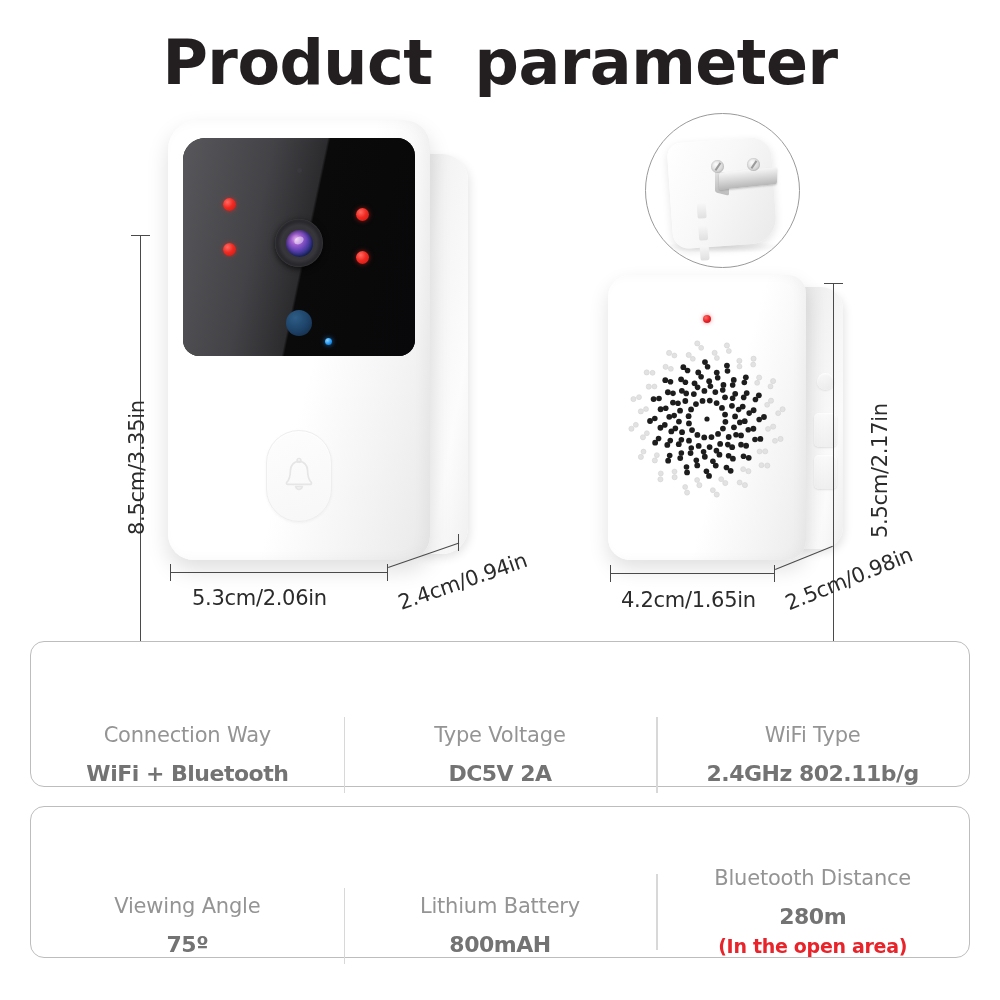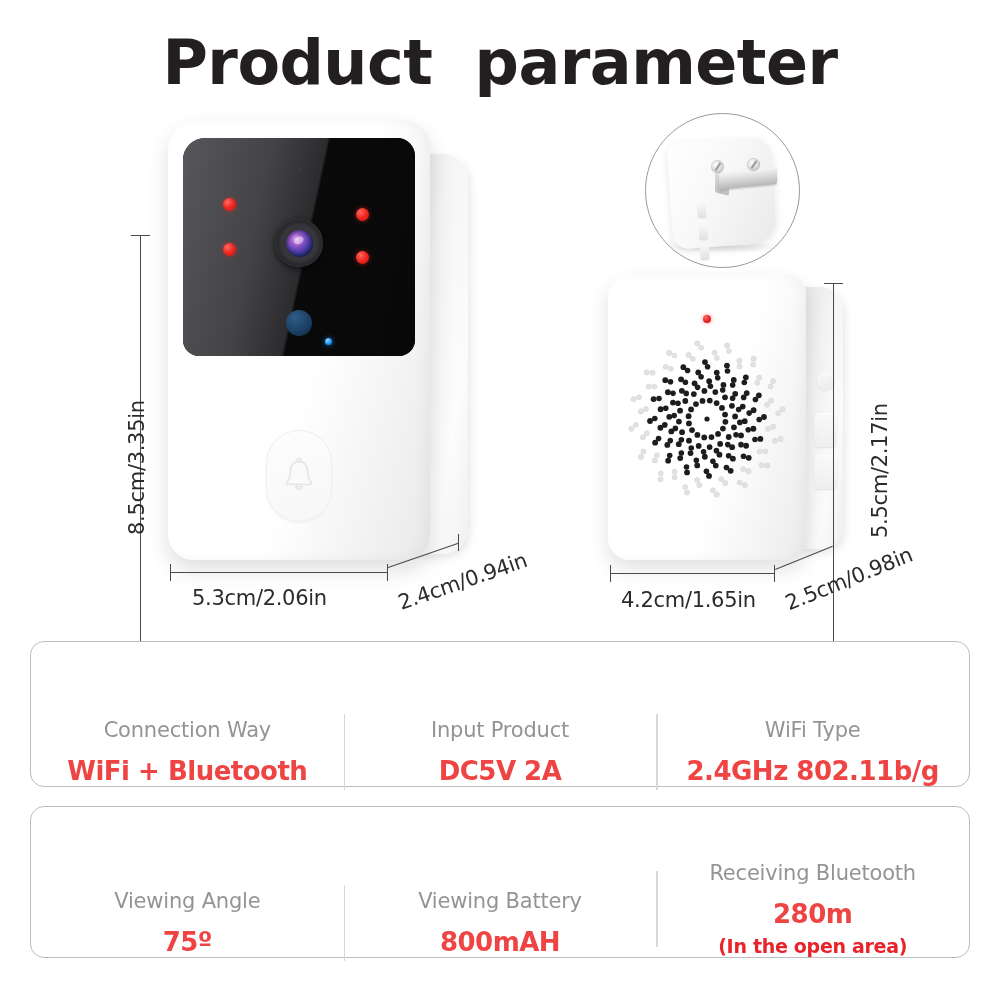--- a/index.html
+++ b/index.html
@@ -364,23 +364,23 @@
     background: #d8d8d8;
   }
   .spec-label {
     font-size: 21px;
     color: #949494;
     font-family: "DejaVu Sans", sans-serif;
     letter-spacing: -0.2px;
     margin-bottom: 14px;
   }
   .spec-value {
-    font-size: 26px;
+    font-size: 22px;
     font-weight: 700;
-    color: #ef4444;
+    color: #737373;
     font-family: "DejaVu Sans", sans-serif;
     letter-spacing: -0.5px;
   }
   .spec-note {
     margin-top: 6px;
     font-size: 19px;
     font-weight: 700;
     color: #e8232a;
     font-family: "DejaVu Sans", sans-serif;
     letter-spacing: -0.3px;
@@ -677,38 +677,38 @@
     <div class="dim-label" style="left:782px; top:488px; transform:rotate(-22deg); transform-origin:0 0;">2.5cm/0.98in</div>
 
   </div>
 
   <div class="spec-card" id="spec-card-1">
     <div class="spec-cell">
       <div class="spec-label">Connection Way</div>
       <div class="spec-value">WiFi + Bluetooth</div>
     </div>
     <div class="spec-cell">
-      <div class="spec-label">Input Product</div>
+      <div class="spec-label">Type Voltage</div>
       <div class="spec-value">DC5V 2A</div>
     </div>
     <div class="spec-cell">
       <div class="spec-label">WiFi Type</div>
       <div class="spec-value">2.4GHz 802.11b/g</div>
     </div>
   </div>
 
   <div class="spec-card" id="spec-card-2">
     <div class="spec-cell">
       <div class="spec-label">Viewing Angle</div>
       <div class="spec-value">75º</div>
     </div>
     <div class="spec-cell">
-      <div class="spec-label">Viewing Battery</div>
+      <div class="spec-label">Lithium Battery</div>
       <div class="spec-value">800mAH</div>
     </div>
     <div class="spec-cell">
-      <div class="spec-label">Receiving Bluetooth</div>
+      <div class="spec-label">Bluetooth Distance</div>
       <div class="spec-value">280m</div>
       <div class="spec-note">(In the open area)</div>
     </div>
   </div>
 
 </div>
 
 </body></html>

